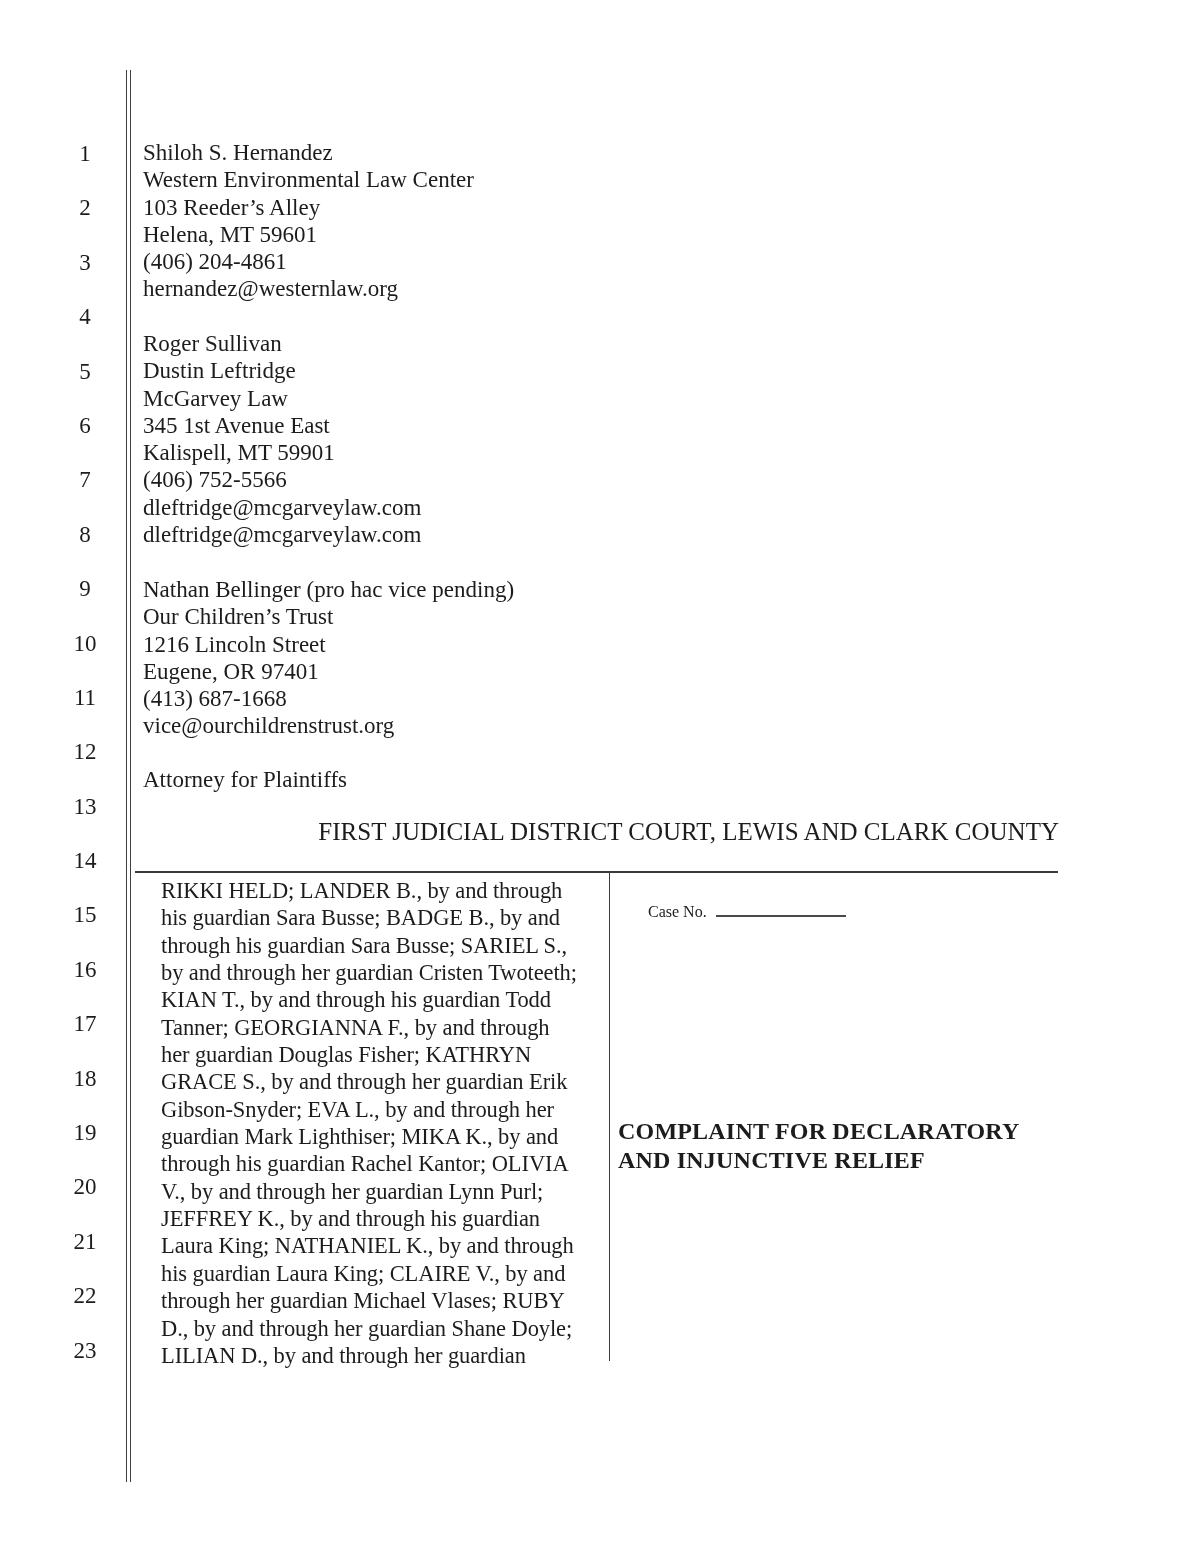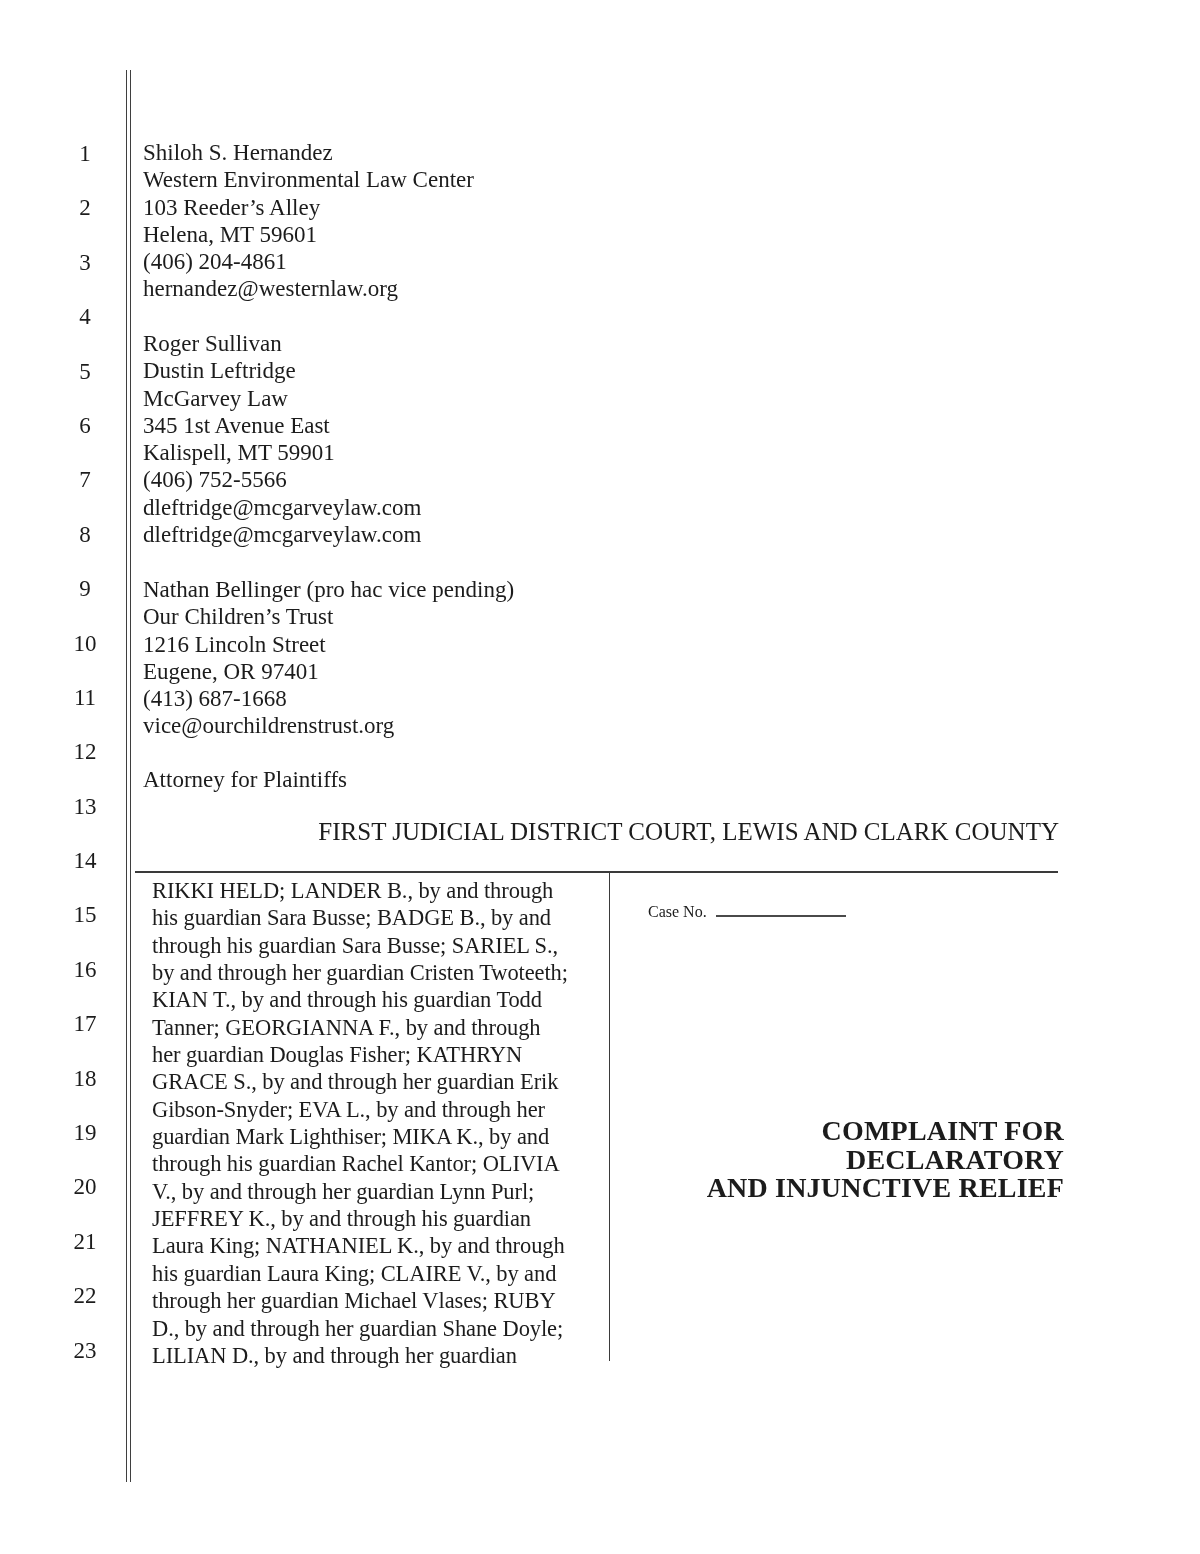--- a/index.html
+++ b/index.html
@@ -77,21 +77,21 @@
   }
   .caption-divider {
     position: absolute;
     left: 609px;
     top: 872px;
     height: 489px;
     border-left: 1.5px solid #3a3a3a;
   }
   .caption-lines {
     position: absolute;
-    left: 152px;
+    left: 161px;
     top: 877px;
     width: 452px;
   }
   .caption-lines .capline {
     height: 27.35px;
     line-height: 27.35px;
     font-size: 22.5px;
     letter-spacing: -0.1px;
     white-space: nowrap;
   }
@@ -109,23 +109,23 @@
     margin-left: 9px;
     border-bottom: 2px solid #4a4a4a;
     height: 1em;
     vertical-align: baseline;
   }
   .doc-title {
     position: absolute;
     left: 618px;
     top: 1117px;
     width: 446px;
-    text-align: right;
+    text-align: left;
     font-weight: bold;
-    font-size: 28px;
+    font-size: 24px;
     line-height: 28.5px;
     letter-spacing: 0.2px;
   }
 </style>
 </head>
 <body>
 
 <div class="page">
 
   <div class="pleading-rule"></div>

